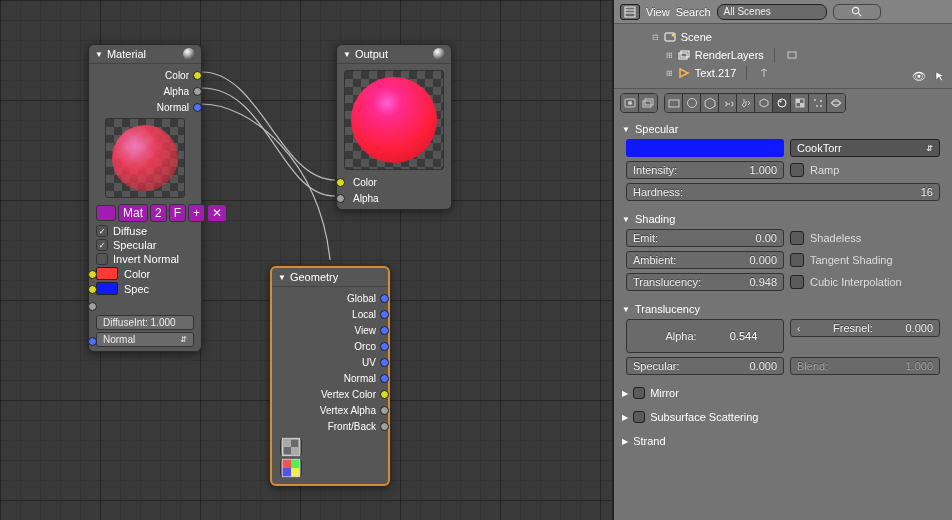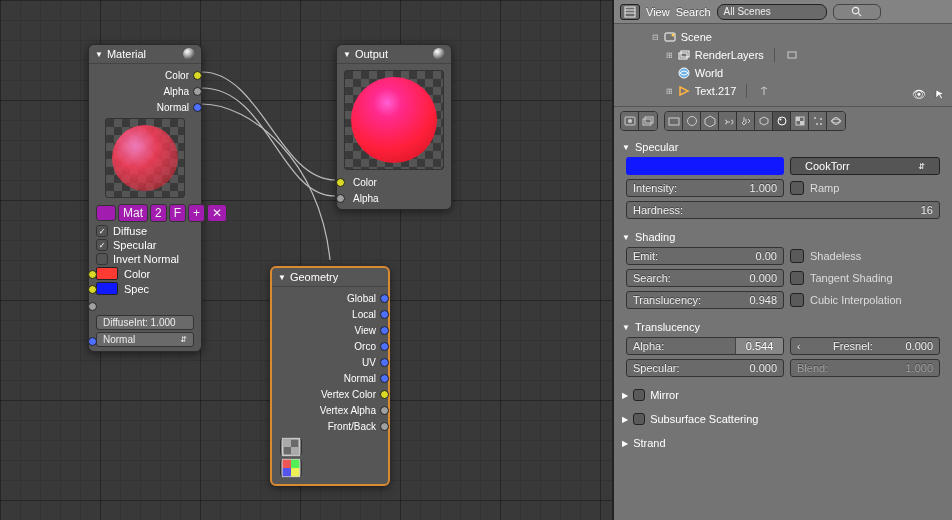--- a/index.html
+++ b/index.html
@@ -152,29 +152,29 @@
     row-gap:4px;
     padding:2px 6px;
   }
   .pfield {
     background:#6a6a6a; border:1px solid #333; border-radius:3px;
     height:18px; display:flex; align-items:center; justify-content:space-between;
     padding:0 6px; color:#eee; text-shadow:0 -1px 0 rgba(0,0,0,0.4);
   }
   .pfield.hardness { grid-column:1 / -1; }
   .pfield.disabled { color:#a0a0a0; }
-  .pfield.split { padding:0; overflow:hidden; }
+  .pfield.split { padding:16px; overflow:hidden;text-align:center; }
   .pfield.split .lab { padding:0 6px; flex:1; }
   .pfield.split .val-slot { background:#878787; color:#fff; width:48px; height:100%; display:flex; align-items:center; justify-content:center; border-left:1px solid #444; }
   .pcheck { display:flex; align-items:center; gap:6px; }
   .pcheck .box { width:14px; height:14px; background:#5a5a5a; border:1px solid #222; border-radius:3px; }
   .pdrop {
     background:#555; border:1px solid #222; border-radius:3px;
     height:18px; display:flex; align-items:center; justify-content:space-between;
-    padding:0 14px; color:#fff;
+    padding:0 6px; color:#fff;
   }
   .color-bar { background:#1018ff; border:none; }
 
   .eye-icon::before { content:"\1F441"; }
 </style>
 </head>
 <body>
 
 <div class="workspace">
 
@@ -385,30 +385,20 @@
           </span>
         <span>RenderLayers</span>
         <span style="width:1px; height:14px; background:#555; margin:0 6px;"></span>
         <span class="ic">
             <svg width="12" height="12">
               <rect x="2" y="3" width="8" height="6" fill="none" stroke="#ccc"></rect>
             </svg>
           </span>
       </div>
       <div class="row i1">
-        <span class="tri" style="visibility:hidden;">⊞</span>
-        <span class="ic">
-            <svg width="12" height="12">
-              <circle cx="6" cy="6" r="5" fill="#6ab0e6" stroke="#fff"></circle>
-              <path d="M2 6 Q6 2 10 6 Q6 10 2 6" fill="none" stroke="#fff"></path>
-            </svg>
-          </span>
-        <span>World</span>
-      </div>
-      <div class="row i1">
         <span class="tri">⊞</span>
         <span class="ic">
             <svg width="12" height="12">
               <path d="M2 2 L10 6 L2 10 Z" fill="none" stroke="#ffb347" stroke-width="1.5"></path>
             </svg>
           </span>
         <span>Text.217</span>
         <span style="width:1px; height:14px; background:#555; margin:0 6px;"></span>
         <span class="ic">
             <svg width="12" height="12">
@@ -534,21 +524,21 @@
       <div class="panel-body prop-grid">
         <div class="pfield">
           <span>Emit:</span>
           <span>0.00</span>
         </div>
         <div class="pcheck">
           <span class="box"></span>
             <span>Shadeless</span>
         </div>
         <div class="pfield">
-          <span>Search:</span>
+          <span>Ambient:</span>
           <span>0.000</span>
         </div>
         <div class="pcheck">
           <span class="box"></span>
             <span>Tangent Shading</span>
         </div>
         <div class="pfield">
           <span>Translucency:</span>
           <span>0.948</span>
         </div>

